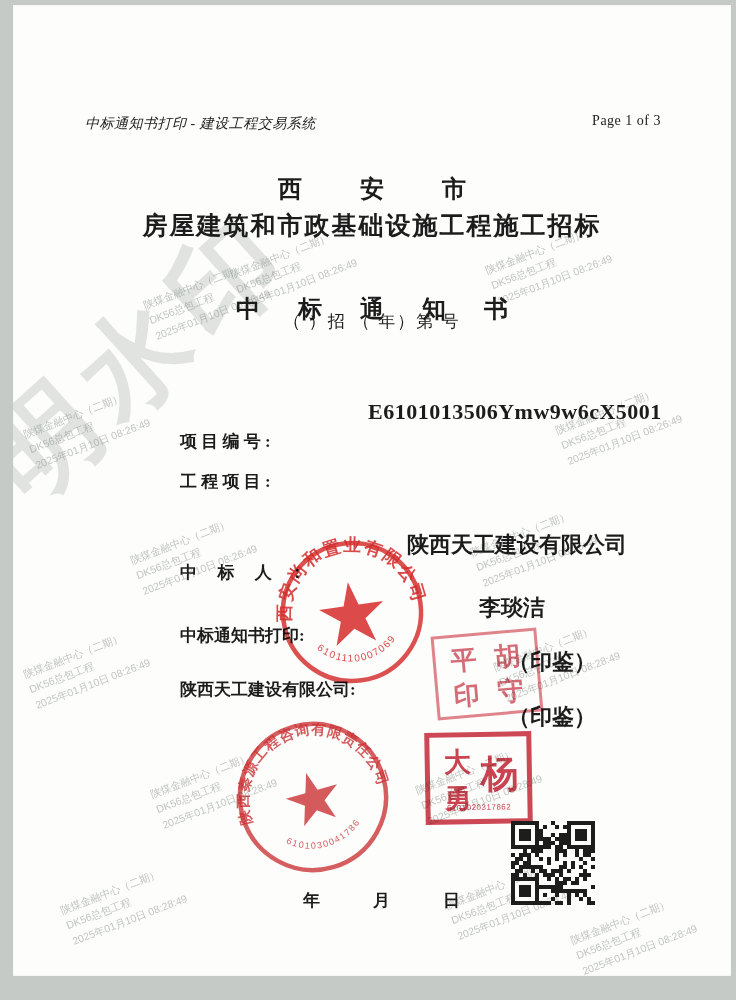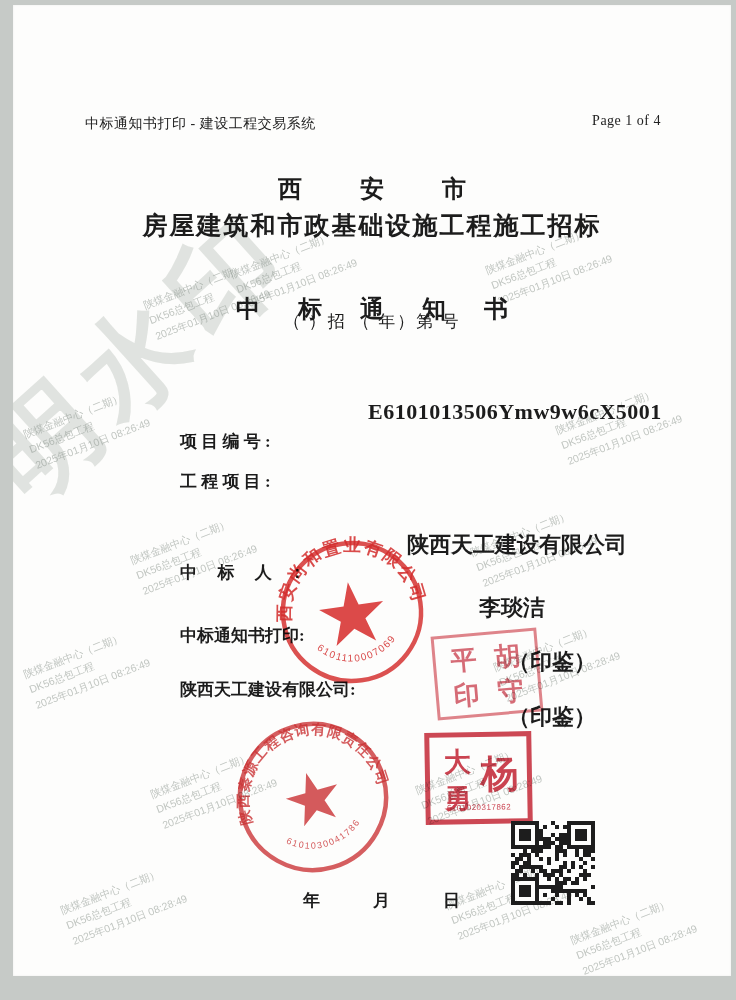--- a/index.html
+++ b/index.html
@@ -139,22 +139,22 @@
         <span>DK56总包工程</span>
         <span>2025年01月10日 08:28:49</span>
       </div>
       <div class="wm" style="left: 555px; top: 928px;">
         <span>陕煤金融中心（二期）</span>
         <span>DK56总包工程</span>
         <span>2025年01月10日 08:28:49</span>
       </div>
     </div>
 
-  <div class="abs hdr" style="left:72px;top:110px;">中标通知书打印 - 建设工程交易系统</div>
-  <div class="abs hdr" style="right:70px;top:108px;">Page 1 of 4</div>
+  <div class="abs hdr" style="left:72px;top:110px;font-style:italic;">中标通知书打印 - 建设工程交易系统</div>
+  <div class="abs hdr" style="right:70px;top:108px;">Page 1 of 3</div>
 
   <div class="abs title1" style="left:0;right:0;top:168px;text-align:center;text-indent:26px;">西 安 市</div>
   <div class="abs title2" style="left:0;right:0;top:204px;text-align:center;">房屋建筑和市政基础设施工程施工招标</div>
   <div class="abs title3" style="left:0;right:0;top:244px;text-align:center;text-indent:16px;margin-top:44px;">中 标 通 知 书</div>
   <div class="abs numline" style="left:0;right:0;top:305px;text-align:center;">（  ）招 （   年）第    号</div>
 
   <div class="abs flabel" style="left:167px;top:395px;">项 目 编 号 :</div>
   <div class="abs fvalue" style="left:355px;top:394px;letter-spacing:.5px;">E6101013506Ymw9w6cX5001</div>
 
   <div class="abs flabel" style="left:167px;top:435px;">工 程 项 目 :</div>

